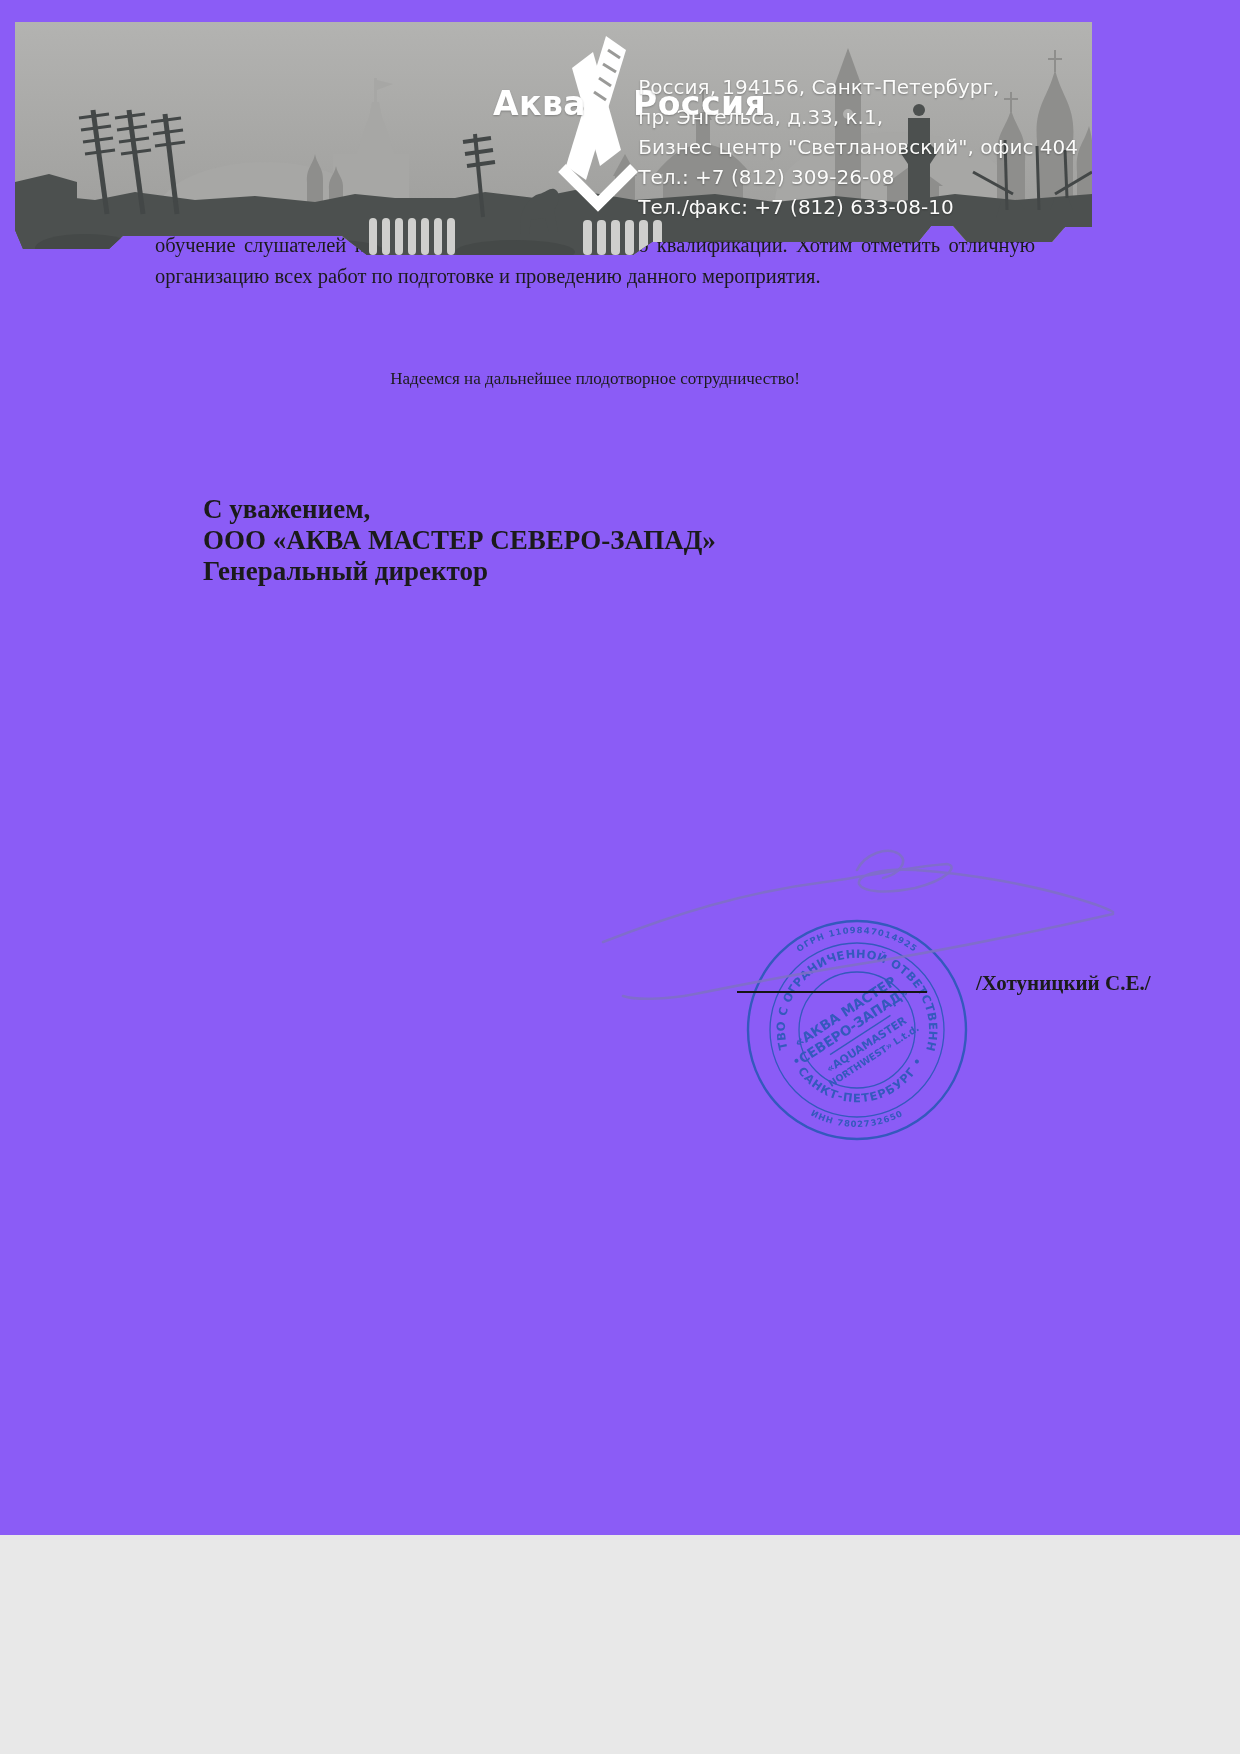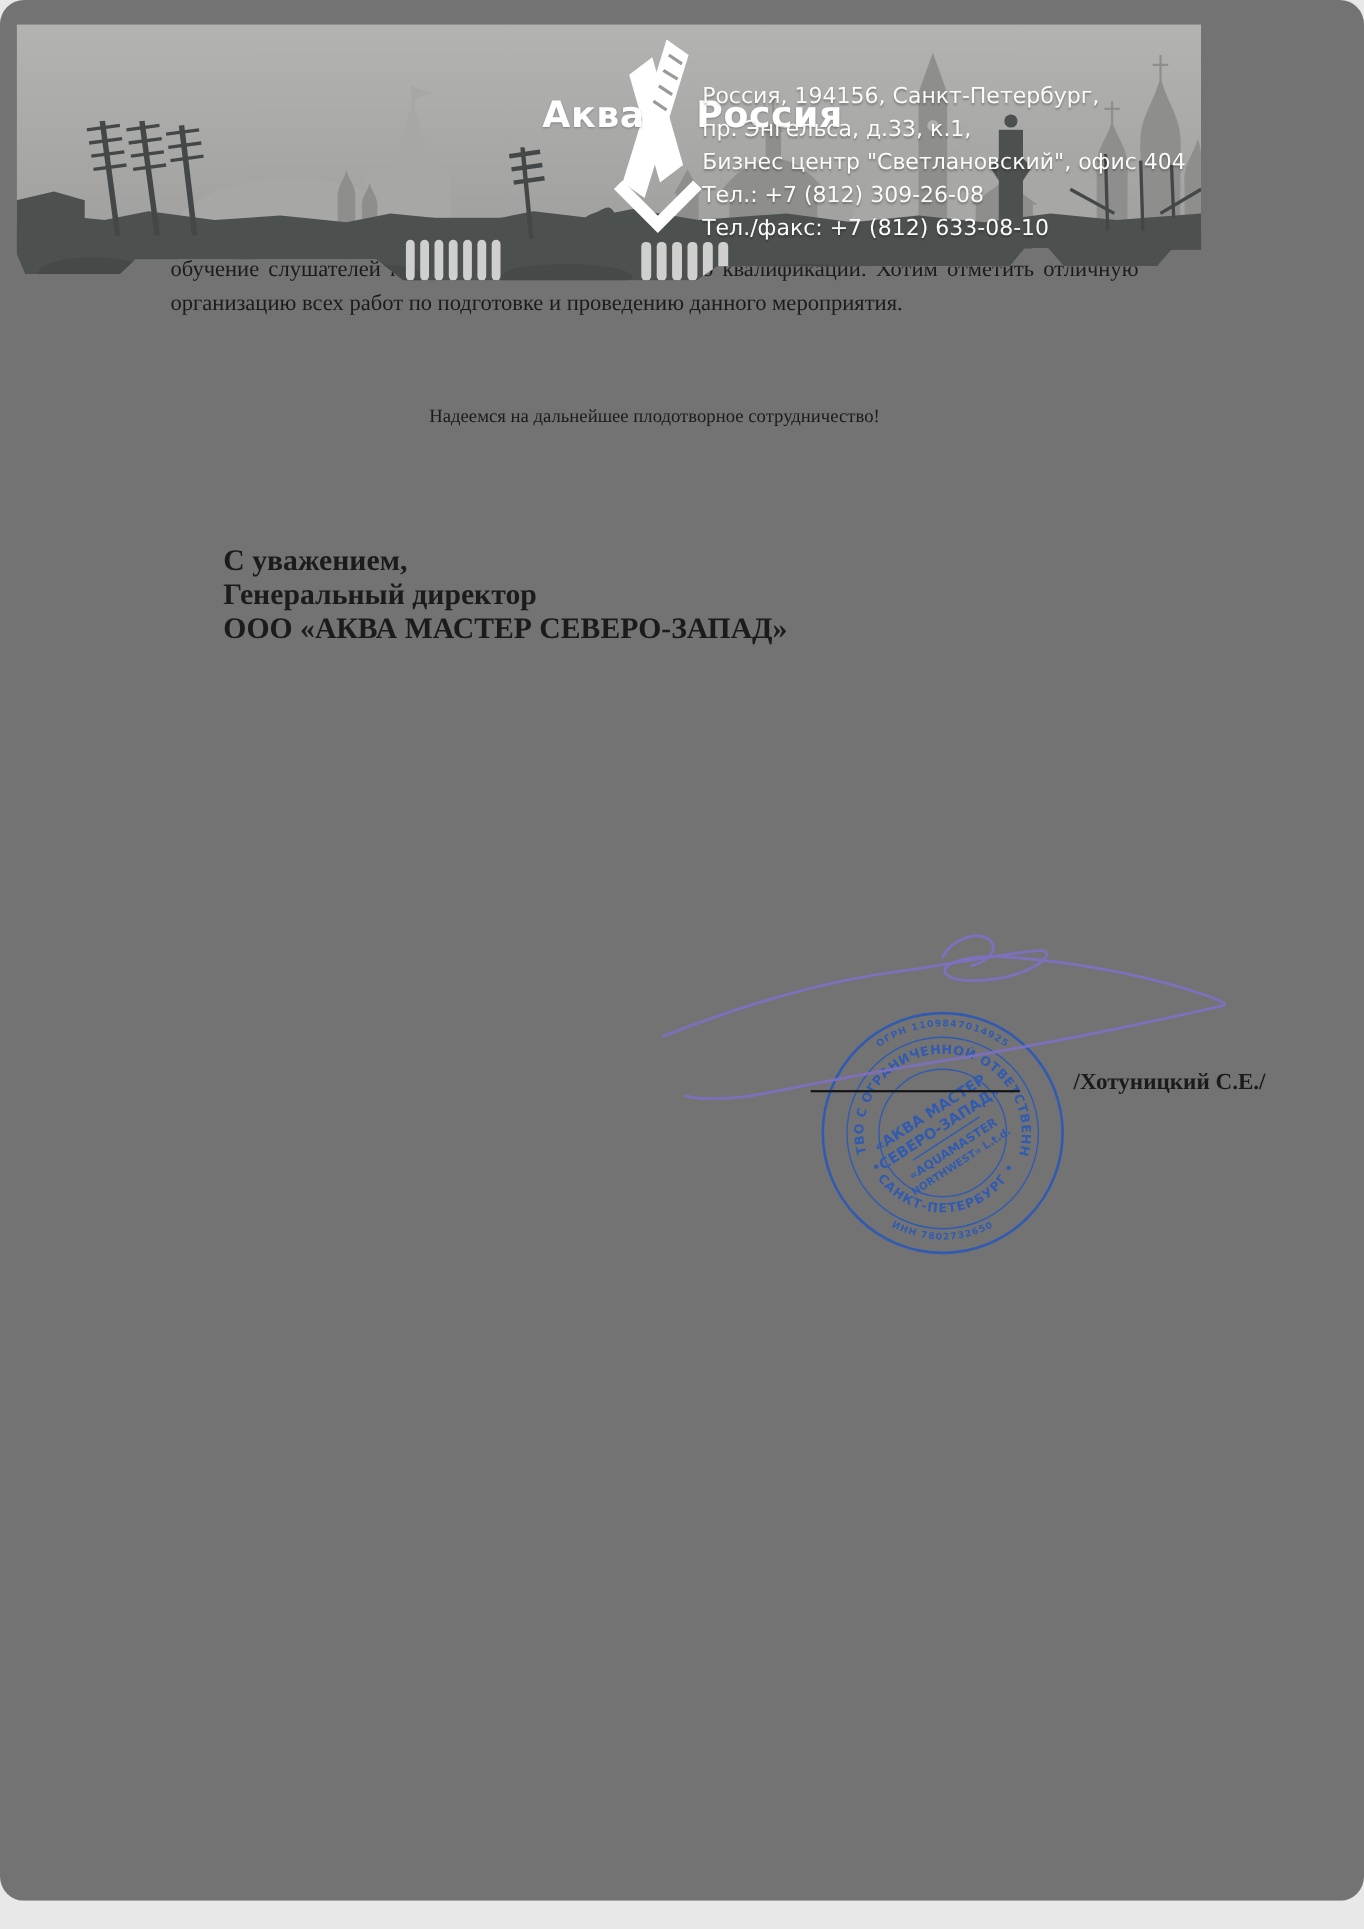--- a/index.html
+++ b/index.html
@@ -1,19 +1,19 @@
 <!DOCTYPE html>
 <html><head>
 <meta charset="utf-8">
 <style>
   html,body{margin:0;padding:0;background:#e8e8e8;}
   .page{
-    position:relative;width:1240px;height:1728px;background:#737373;
+    position:relative;width:1240px;height:1535px;background:#8b5cf6;
     margin:0 auto;overflow:hidden;
-    font-family:"Liberation Serif",serif;color:#1b1b1b;border-radius:22px;
+    font-family:"Liberation Serif",serif;color:#1b1b1b;
   }
   
   .banner{position:absolute;left:15px;top:22px;width:1077px;height:233px;}
   .banner svg.sky{position:absolute;left:0;top:0;}
   .logo-word{
     position:absolute;color:#ffffff;font-family:"DejaVu Sans",sans-serif;
     font-weight:bold;font-size:33px;letter-spacing:.5px;
     text-shadow:0 1px 2px rgba(0,0,0,.25);z-index:3;
   }
   .logo-akva{left:478px;top:62px;}
@@ -231,22 +231,22 @@
       <div>Авдееву Ивану Ивановичу</div>
     </div>
 
 
     <p class="body-par">Уважаемый Иван Иванович, Общество с ограниченной ответственностью «АКВА МАСТЕР СЕВЕРО-ЗАПАД» выражает свою благодарность за прекрасно организованное и проведенное обучение слушателей нашей компании по повышению квалификации. Хотим отметить отличную организацию всех работ по подготовке и проведению данного мероприятия.</p>
 
     <div class="closing">Надеемся на дальнейшее плодотворное сотрудничество!</div>
 
     <div class="sig-block">
       <div>С уважением,</div>
+      <div>ООО «АКВА МАСТЕР СЕВЕРО-ЗАПАД»</div>
       <div>Генеральный директор</div>
-      <div>ООО «АКВА МАСТЕР СЕВЕРО-ЗАПАД»</div>
     </div>
   </div>
 
   <svg class="stamp" width="232" height="232" viewBox="0 0 232 232">
     <defs>
       <path id="arcSmallTop" d="M 19,116 A 97,97 0 0 1 213,116" fill="none"></path>
       <path id="arcSmallBottom" d="M 19,116 A 97,97 0 0 0 213,116" fill="none"></path>
       <path id="arcBigTop" d="M 47.2,137.1 A 72,72 0 1 1 184.8,137.1" fill="none"></path>
       <path id="arcBigBottom" d="M 51.8,148.7 A 72,72 0 0 0 180.2,148.7" fill="none"></path>
     </defs>

